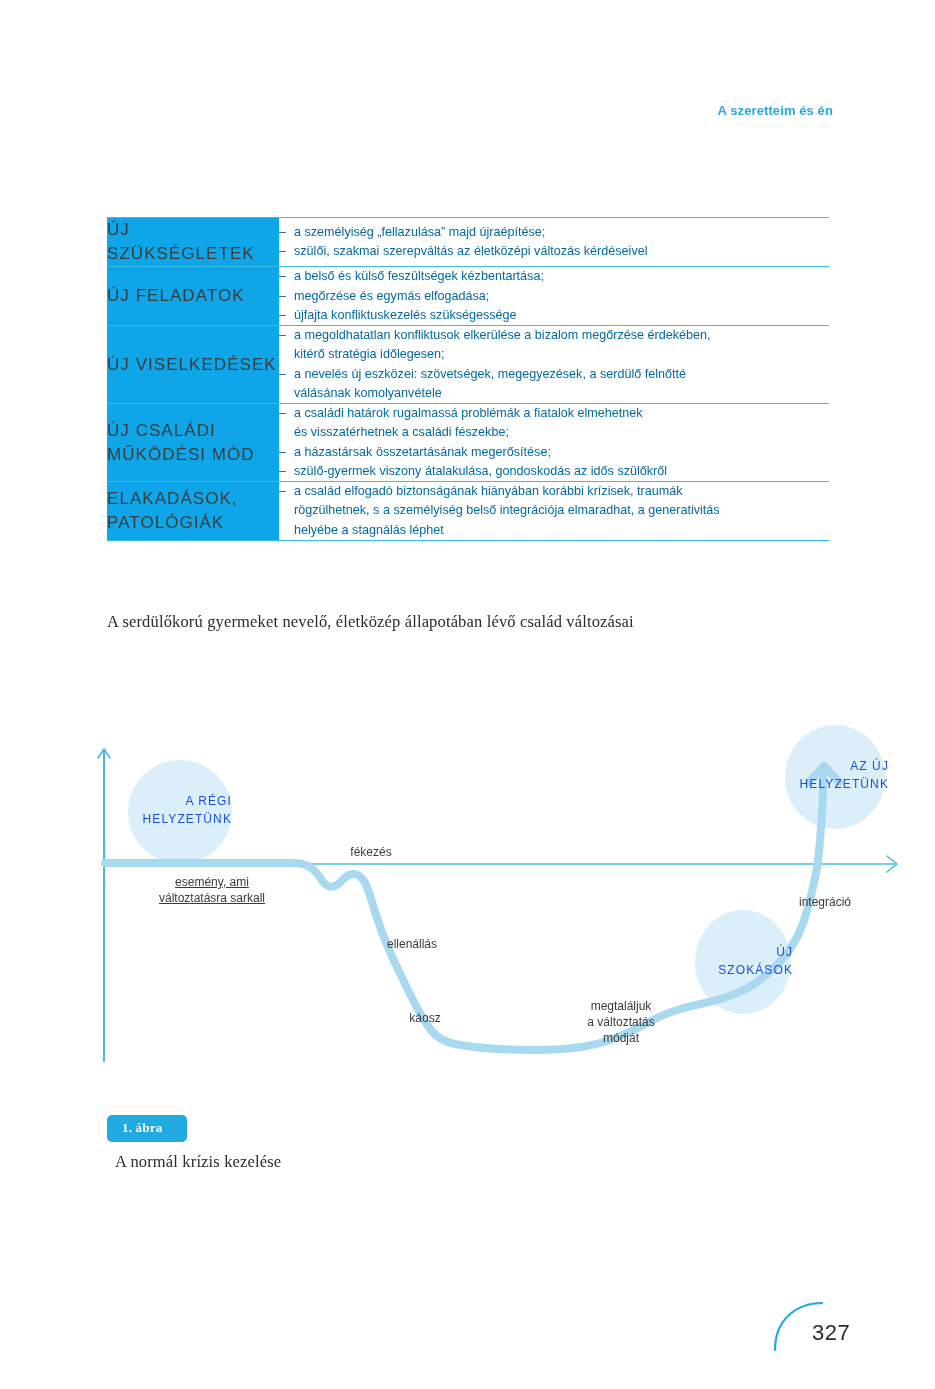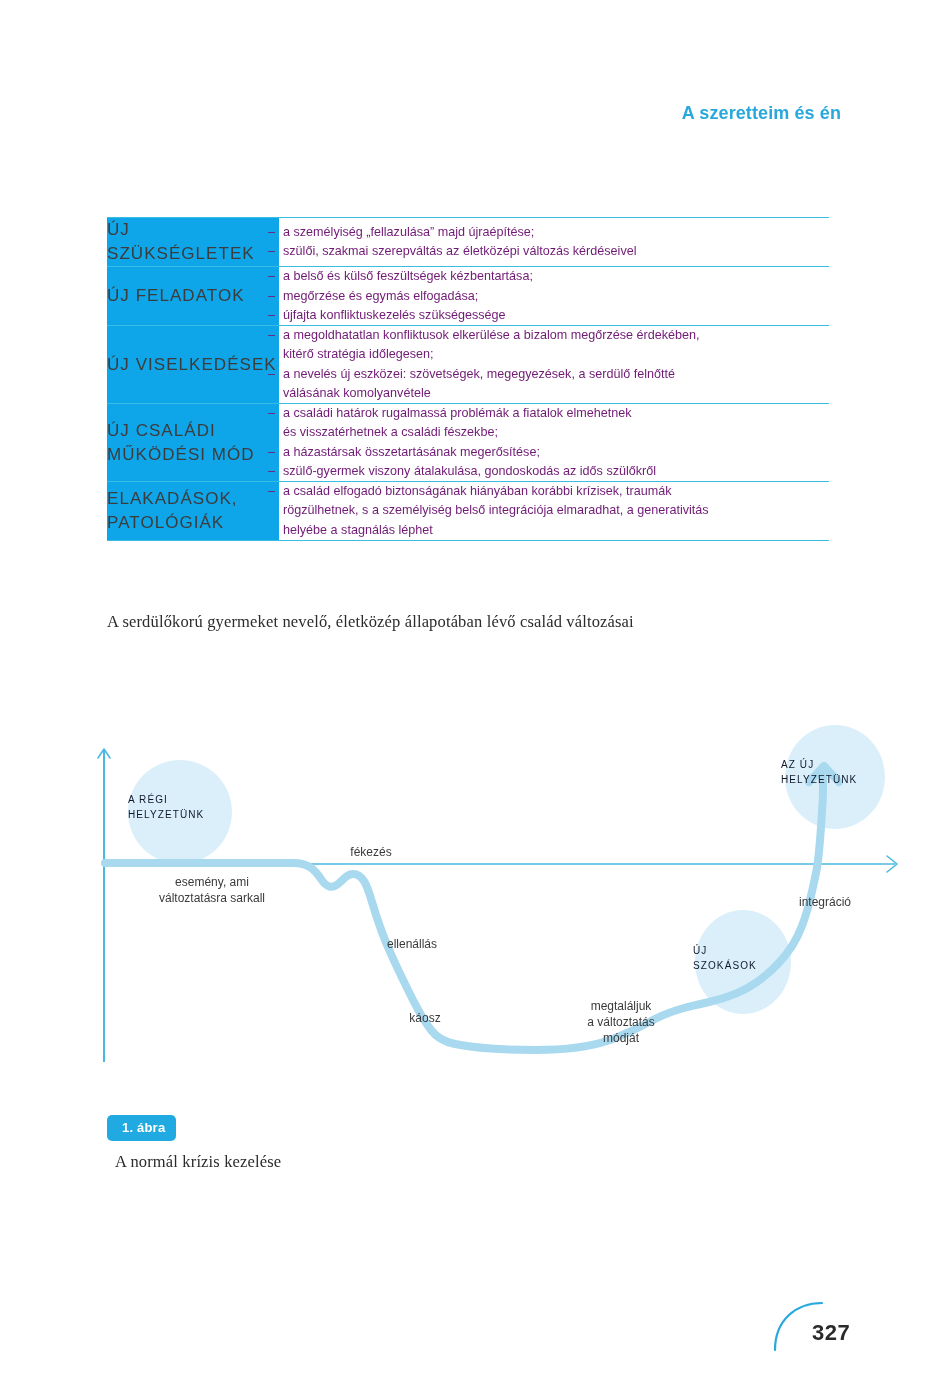--- a/index.html
+++ b/index.html
@@ -13,24 +13,24 @@
     position: relative;
     font-family: "Liberation Sans", sans-serif;
     color: #3a3a3a;
     overflow: hidden;
   }
 
   
   .running-head {
     position: absolute;
     top: 103px;
-    left: 8px;
+    left: 0;
     width: 833px;
     text-align: right;
-    font-size: 18px;
+    font-size: 13px;
     font-weight: 600;
     letter-spacing: 0.1px;
     color: #29a8dd;
   }
 
   
   .table-wrap {
     position: absolute;
     top: 217px;
     left: 107px;
@@ -63,22 +63,22 @@
     background: #ffffff;
   }
   ul.items {
     list-style: none;
     margin: 0;
     padding: 0;
   }
   ul.items li {
     font-size: 12.6px;
     line-height: 1.53;
-    color: #701a75;
-    padding-left: 4px;
+    color: #0369a1;
+    padding-left: 15px;
     text-indent: -15px;
     white-space: pre-line;
   }
   ul.items li .dash {
     display: inline-block;
     width: 15px;
     text-indent: 0;
   }
   ul.items li .txt { text-indent: 0; }
 
@@ -106,40 +106,41 @@
   .fig-label {
     position: absolute;
     font-size: 12px;
     color: #3a3a3a;
     line-height: 1.35;
     white-space: pre-line;
     text-align: center;
   }
   .circ-label {
     position: absolute;
-    font-size: 10px;
+    font-size: 12px;
     letter-spacing: 1.1px;
-    color: #0f172a;
+    color: #1d4ed8;
     line-height: 1.5;
     white-space: pre-line;
-    text-align: left;
+    text-align: right;
   }
 
   
   .abra-badge {
     position: absolute;
     top: 1115px;
     left: 107px;
     background: #21a9e1;
     color: #ffffff;
     font-size: 13px;
     font-weight: bold;
-    padding: 5px 11px 6px 15px;
+    padding: 5px 25px 6px 15px;
     border-radius: 5px;
     letter-spacing: 0.2px;
+    font-family: Liberation Serif, serif;
   }
   .fig-caption {
     position: absolute;
     top: 1152px;
     left: 115px;
     font-family: "Liberation Serif", serif;
     font-size: 16.5px;
     color: #2b2b2b;
     letter-spacing: 0.15px;
   }
@@ -152,21 +153,20 @@
     width: 130px;
     height: 85px;
   }
   .page-num {
     position: absolute;
     left: 42px;
     top: 25px;
     font-size: 22px;
     color: #2b2b2b;
     letter-spacing: 0.5px;
-    font-weight: bold;
   }
 </style>
 </head>
 <body>
 
 <div class="running-head">A szeretteim és én</div>
 
 <div class="table-wrap">
   <table class="matrix">
     <colgroup>
@@ -279,21 +279,21 @@
   </svg>
 
   <div class="circ-label" style="left:33px; top:70px; width:104px;">A RÉGI
 HELYZETÜNK</div>
   <div class="circ-label" style="left:686px; top:35px; width:108px;">AZ ÚJ
 HELYZETÜNK</div>
   <div class="circ-label" style="left:598px; top:221px; width:100px;">ÚJ
 SZOKÁSOK</div>
 
   <div class="fig-label" style="left:236px; top:122px; width:80px;">fékezés</div>
-  <div class="fig-label" style="left:22px; top:152px; width:190px;">esemény, ami
+  <div class="fig-label" style="left:22px; top:152px; width:190px;text-decoration:underline;">esemény, ami
 változtatásra sarkall</div>
   <div class="fig-label" style="left:262px; top:214px; width:110px;">ellenállás</div>
   <div class="fig-label" style="left:290px; top:288px; width:80px;">káosz</div>
   <div class="fig-label" style="left:456px; top:276px; width:140px;">megtaláljuk
 a változtatás
 módját</div>
   <div class="fig-label" style="left:680px; top:172px; width:100px;">integráció</div>
 </div>
 
 <div class="abra-badge">1. ábra</div>

